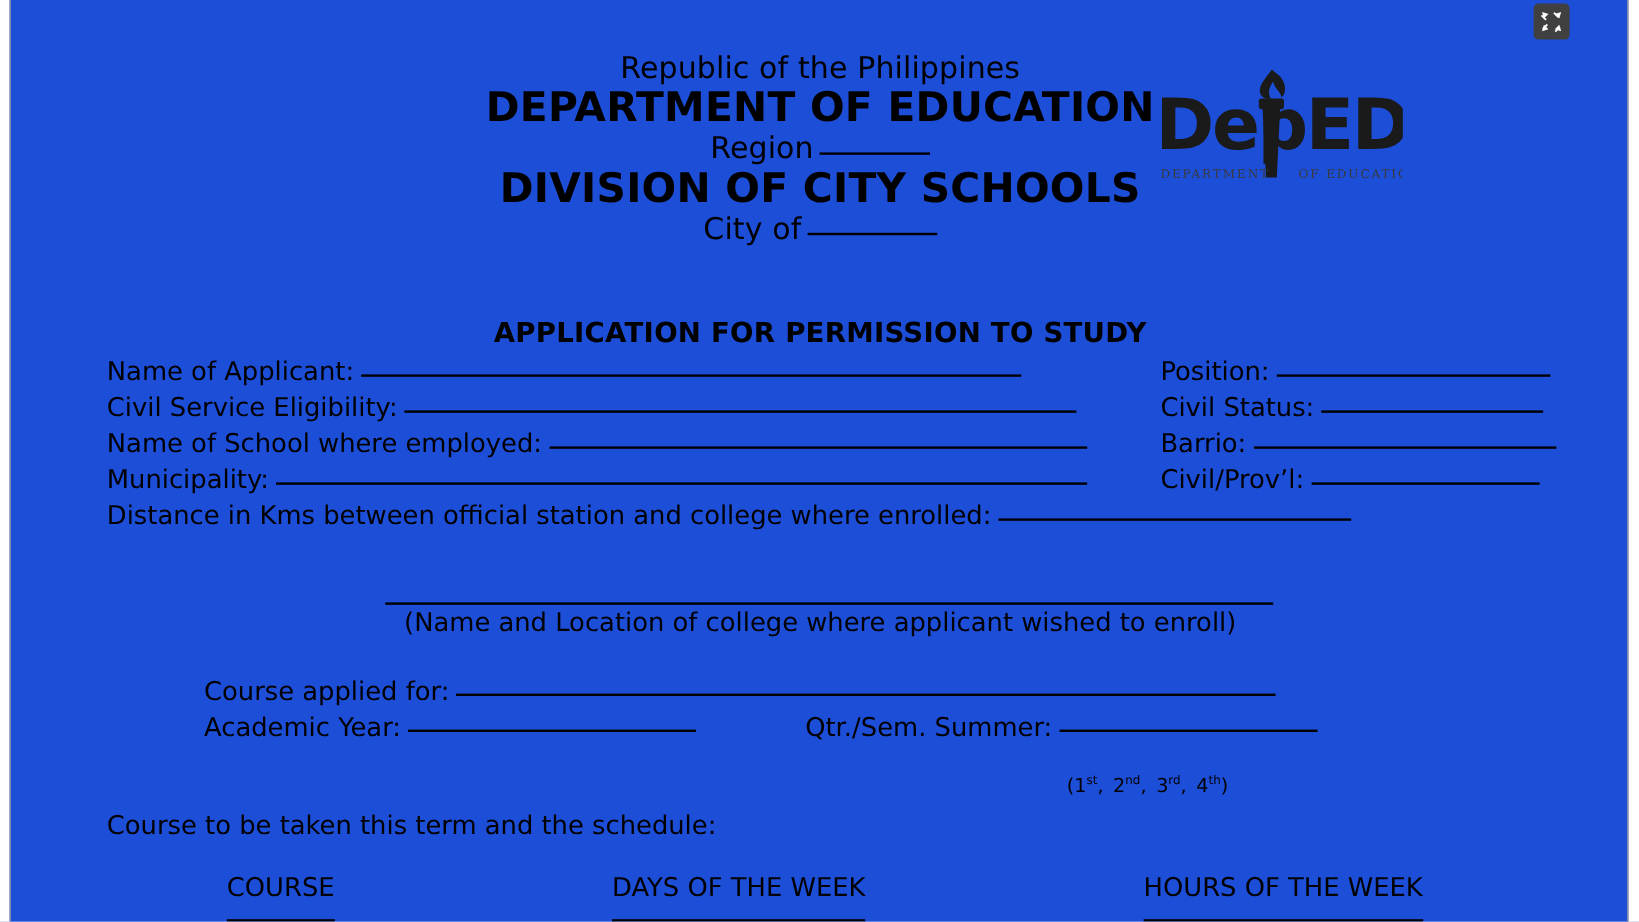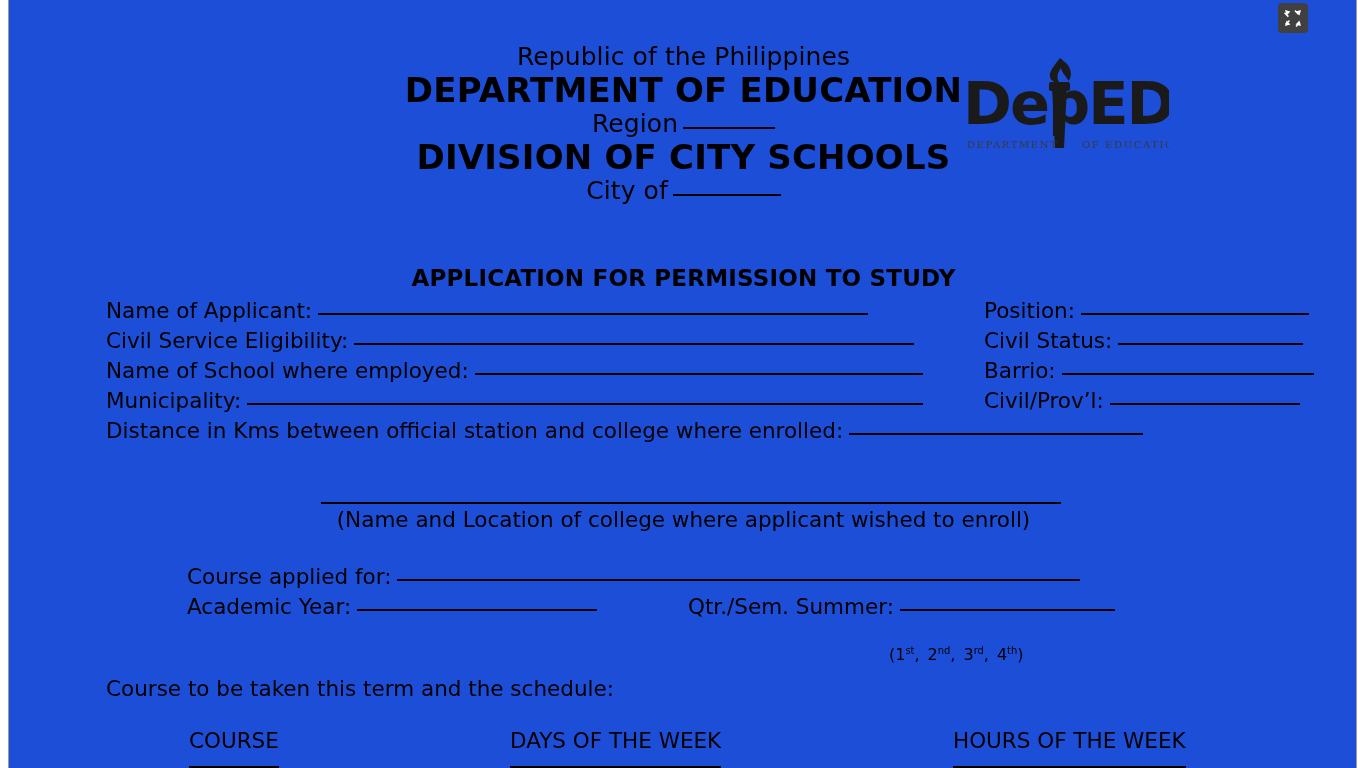--- a/index.html
+++ b/index.html
@@ -101,21 +101,20 @@
     letter-spacing: 0.2px;
     margin-top: 32px;
   }
 
   
   .frow {
     position: absolute;
     font-size: 21.5px;
     white-space: nowrap;
     line-height: 1;
-    margin-left: 17px;
   }
   .flabel { }
   .fline {
     display: inline-block;
     border-bottom: 2px solid #000;
     vertical-align: baseline;
     position: relative;
     top: -3px;
     margin-left: 6px;
   }

